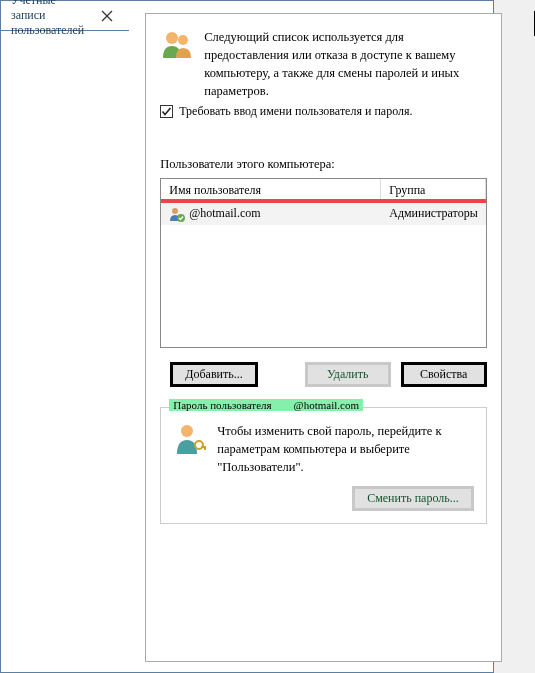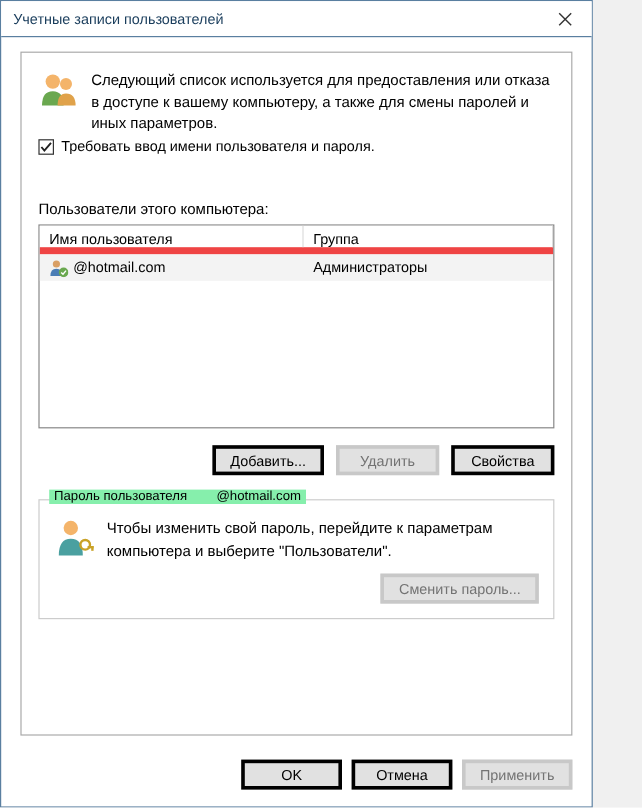--- a/index.html
+++ b/index.html
@@ -11,21 +11,22 @@
   width: 535px;
   height: 673px;
   overflow: hidden;
 }
 .window {
   width: 494px;
   height: 673px;
   background: #fff;
   border: 1px solid #5a7fa0;
   display: flex;
-  flex-direction: column;
+  flex-direction: row;
+  font-family: Liberation Serif, serif;
 }
 .titlebar {
   height: 30px;
   background: #fff;
   display: flex;
   align-items: center;
   border-bottom: 1px solid #5a7fa0;
 }
 .titlebar-text {
   flex: 1;
@@ -101,21 +102,21 @@
 .section-label { margin-bottom: 6px; font-size: 12.5px; margin-top: 24px; }
 .listview {
   border: 1px solid #888;
   height: 170px;
   background: #fff;
   overflow: hidden;
 }
 .listview-header {
   display: flex;
   background: #fff;
-  border-bottom: 6px solid #ef4444;
+  border-bottom: 4px solid #ef4444;
   height: 24px;
 }
 .listview-header .col {
   padding: 4px 8px;
   border-right: 1px solid #ddd;
   font-size: 12px;
 }
 .col-user { width: 220px; }
 .col-group { flex: 1; }
 .listview-row {
@@ -141,23 +142,24 @@
   min-width: 86px;
   height: 25px;
   padding: 0 12px;
   background: #e1e1e1;
   border: 3px solid #000000;
   font-family: inherit;
   font-size: 12px;
   cursor: pointer;
 }
 button.btn:disabled {
-  color: #737373;
+  color: #14532d;
   border-color: #c8c8c8;
   cursor: default;
+  margin-left: 37px;
 }
 .groupbox {
   border: 1px solid #ccc;
   padding: 14px 12px 12px 12px;
   position: relative;
   margin-top: 6px;
 }
 .groupbox-title {
   position: absolute;
   top: -9px;

